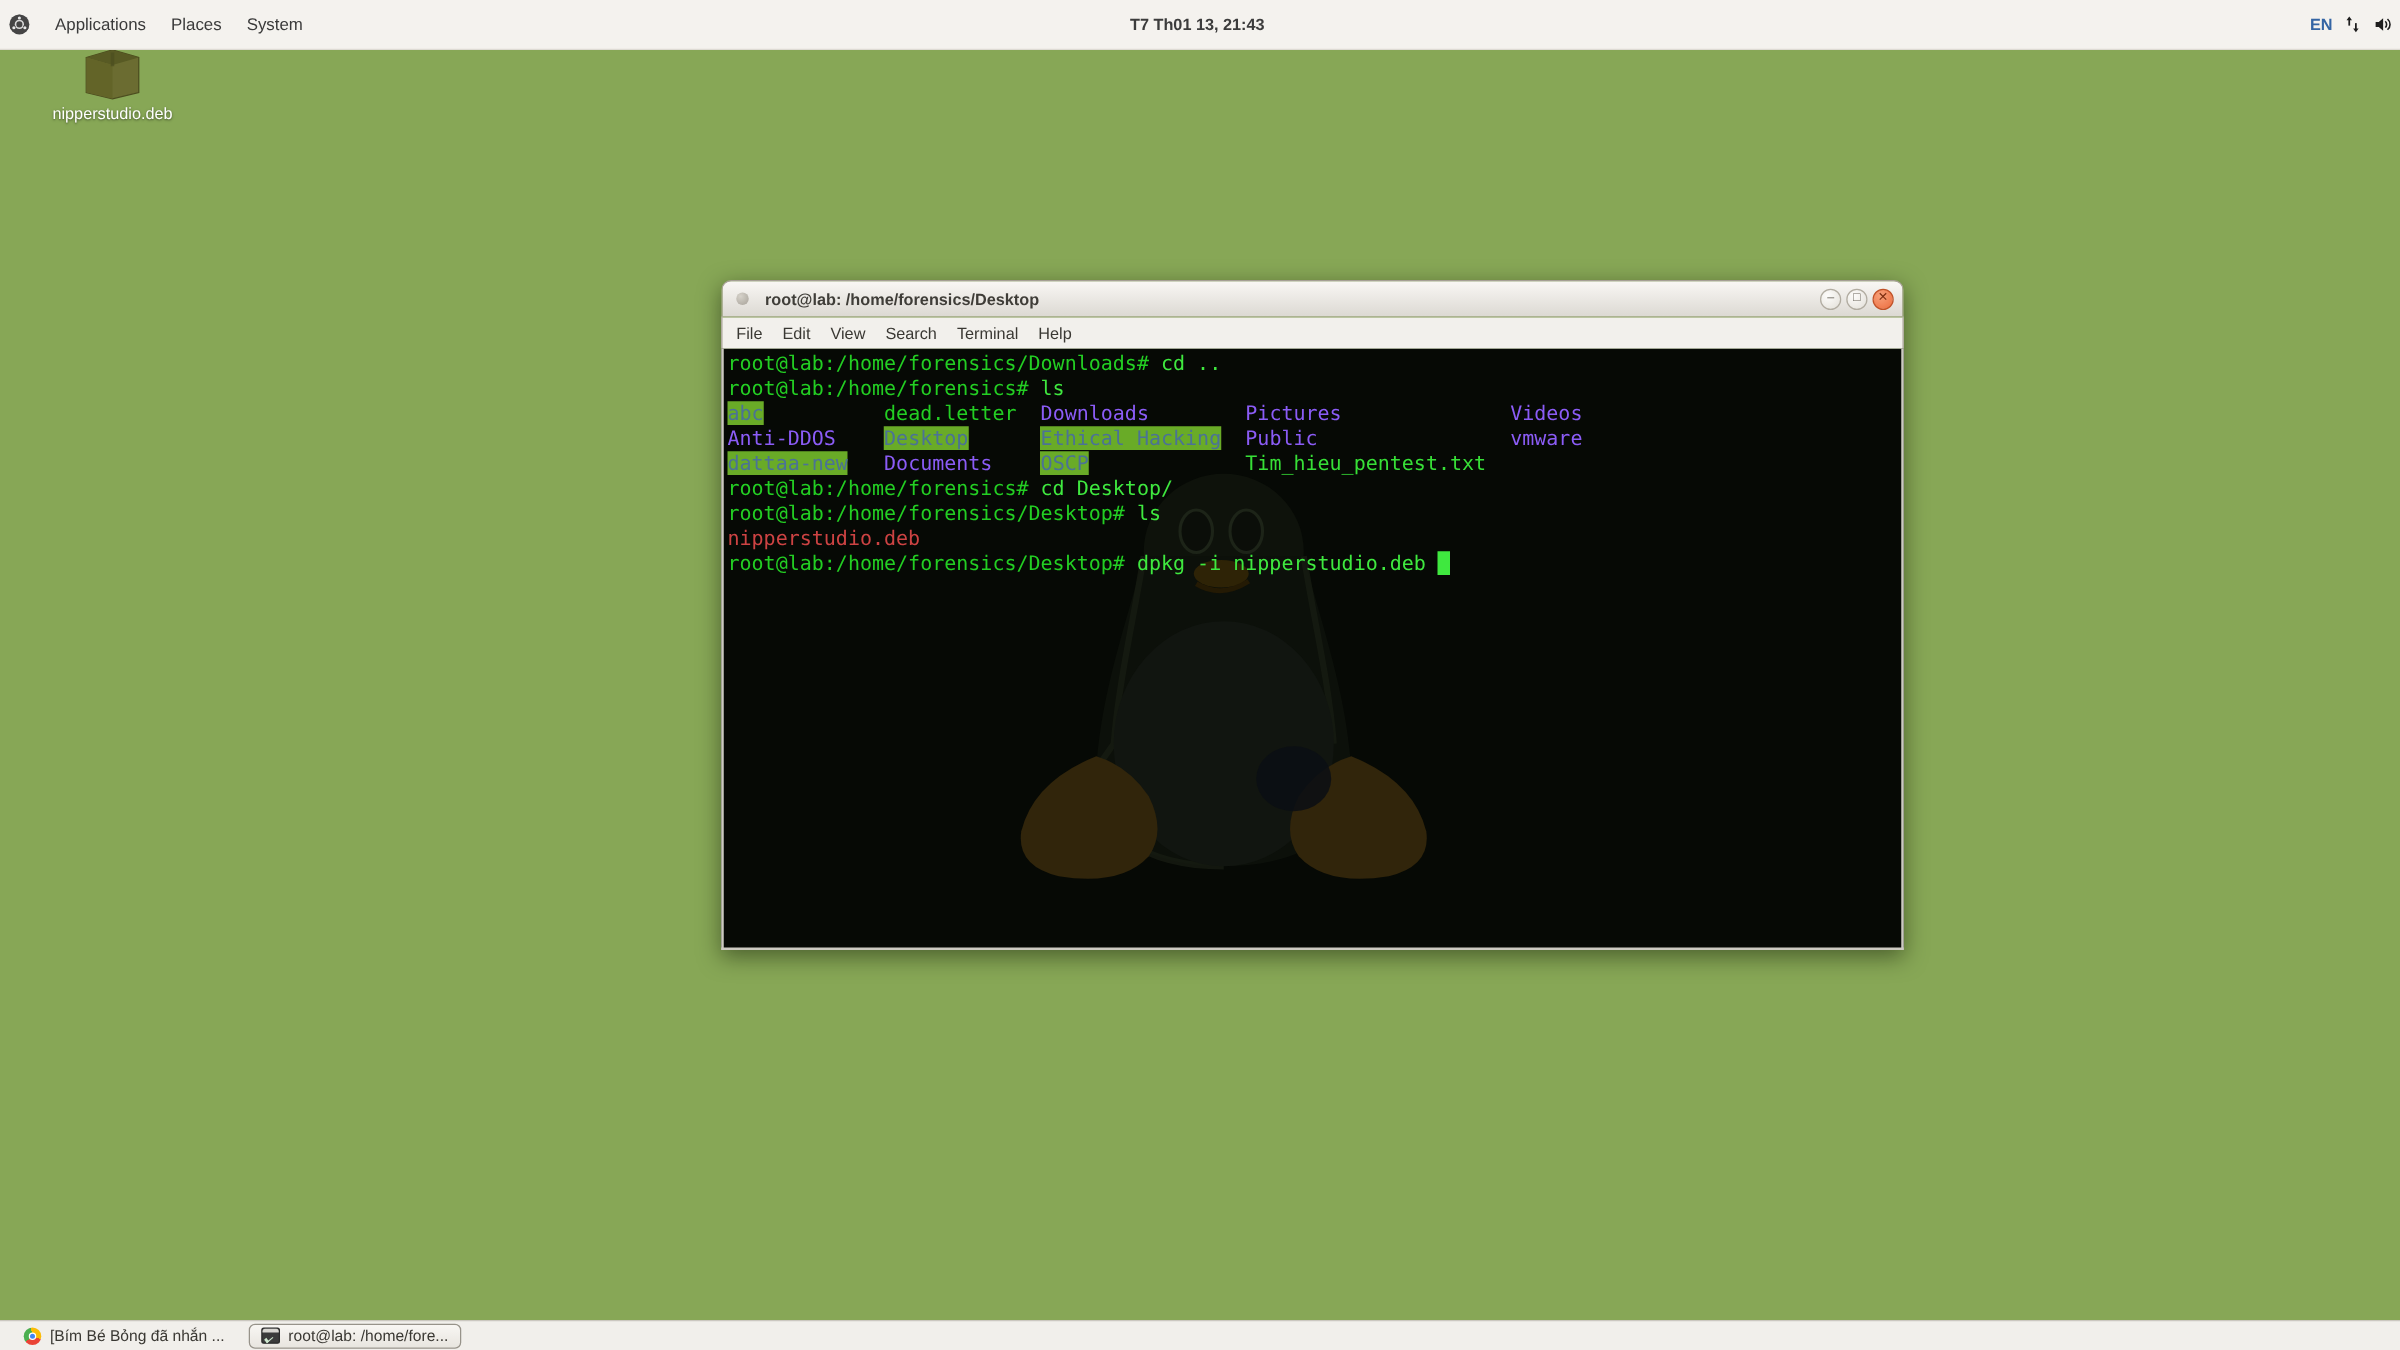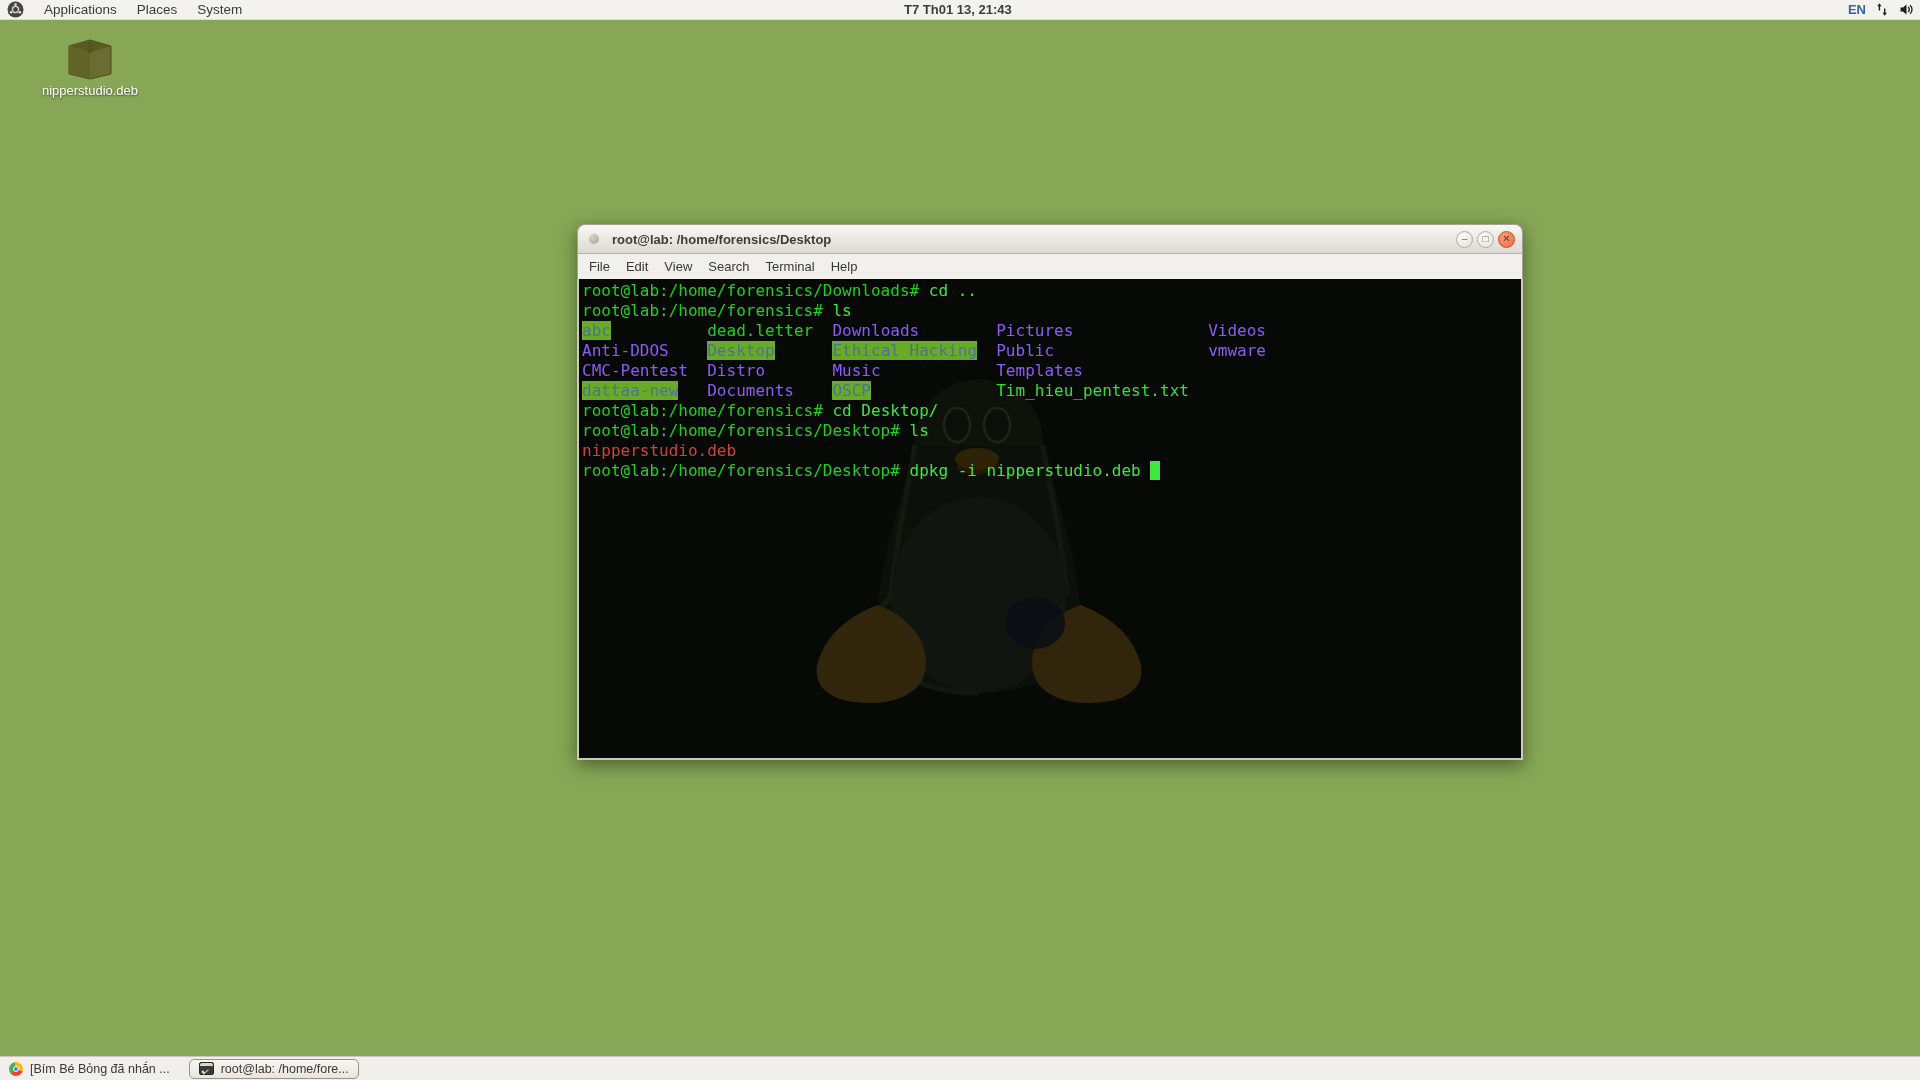--- a/index.html
+++ b/index.html
@@ -1,21 +1,21 @@
 <!DOCTYPE html>
 <html><head>
 <meta charset="utf-8">
 <style>
   * { margin:0; padding:0; box-sizing:border-box; }
   html,body { width:1920px; height:1080px; overflow:hidden; }
   body { font-family:"Liberation Sans", sans-serif; background:#87a756; position:relative; }
 
   
   .top-panel {
-    position:absolute; top:0; left:0; width:1920px; height:20px;
+    position:absolute; top:0; left:0; width:1920px; height:40px;
     background:#f4f2ee; display:flex; align-items:center;
     border-bottom:1px solid #dedbd4; z-index:50;
   }
   .panel-logo { width:17px; height:17px; margin-left:7px; }
   .panel-menus { display:flex; align-items:center; margin-left:10px; gap:0; }
   .pmenu { font-size:13.5px; color:#3a3a3a; padding:3px 10px; cursor:default; }
   .panel-clock {
     position:absolute; left:50%; transform:translateX(-52%);
     font-size:13px; font-weight:600; color:#3c3c3c;
   }
@@ -86,21 +86,21 @@
   .seg-dir { color:#8b5cf6; }
   .seg-dirw{ color:#4b7296; background:#69ab27; }
   .seg-exec{ color:#37df37; }
   .seg-red { color:#cd4343; }
   .seg-cur { background:#3fe83f; color:transparent; }
 
   
   .taskbar {
     position:absolute; bottom:0; left:0; width:1920px; height:24px;
     background:#f1efeb; border-top:1px solid #cbc7c0;
-    display:flex; align-items:center; gap:10px; z-index:50;
+    display:flex; align-items:center; padding-left:10px; gap:10px; z-index:50;
   }
   .task {
     display:flex; align-items:center; gap:7px; height:20px;
     padding:0 9px; border-radius:5px; cursor:default;
   }
   .task.active {
     border:1px solid #97938a;
     background:linear-gradient(#f8f6f3, #e8e5df);
   }
   .task-label { font-size:12.5px; color:#3a3833; white-space:nowrap; }
@@ -205,21 +205,20 @@
       <path d="M150 92 Q 170 104 192 90" fill="none" stroke="#241a04" stroke-width="4"></path>
       <path d="M70 230 Q 20 250 10 290 Q 6 318 40 326 Q 90 334 112 310 Q 126 290 112 262 Q 96 238 70 230 Z" fill="#31250b"></path>
       <path d="M274 230 Q 324 250 334 290 Q 338 318 304 326 Q 254 334 232 310 Q 218 290 232 262 Q 248 238 274 230 Z" fill="#31250b"></path>
       <ellipse cx="228" cy="248" rx="30" ry="26" fill="#0a0e14" opacity="0.85"></ellipse>
     </svg>
     <div class="tlines" id="term-lines">
         <div class="tline"><span class="seg-p">root@lab:/home/forensics/Downloads#</span><span class="seg-cmd"> cd ..</span></div>
         <div class="tline"><span class="seg-p">root@lab:/home/forensics#</span><span class="seg-cmd"> ls</span></div>
         <div class="tline"><span class="seg-dirw">abc</span><span class="seg-p">          </span><span class="seg-p">dead.letter</span><span class="seg-p">  </span><span class="seg-dir">Downloads</span><span class="seg-p">        </span><span class="seg-dir">Pictures</span><span class="seg-p">              </span><span class="seg-dir">Videos</span></div>
         <div class="tline"><span class="seg-dir">Anti-DDOS</span><span class="seg-p">    </span><span class="seg-dirw">Desktop</span><span class="seg-p">      </span><span class="seg-dirw">Ethical Hacking</span><span class="seg-p">  </span><span class="seg-dir">Public</span><span class="seg-p">                </span><span class="seg-dir">vmware</span></div>
-        <div class="tline"><span class="seg-dir">CMC-Pentest</span><span class="seg-p">  </span><span class="seg-dir">Distro</span><span class="seg-p">       </span><span class="seg-dir">Music</span><span class="seg-p">            </span><span class="seg-dir">Templates</span></div>
         <div class="tline"><span class="seg-dirw">dattaa-new</span><span class="seg-p">   </span><span class="seg-dir">Documents</span><span class="seg-p">    </span><span class="seg-dirw">OSCP</span><span class="seg-p">             </span><span class="seg-exec">Tim_hieu_pentest.txt</span></div>
         <div class="tline"><span class="seg-p">root@lab:/home/forensics#</span><span class="seg-cmd"> cd Desktop/</span></div>
         <div class="tline"><span class="seg-p">root@lab:/home/forensics/Desktop#</span><span class="seg-cmd"> ls</span></div>
         <div class="tline"><span class="seg-red">nipperstudio.deb</span></div>
         <div class="tline"><span class="seg-p">root@lab:/home/forensics/Desktop#</span><span class="seg-cmd"> dpkg -i nipperstudio.deb </span><span class="seg-cur"> </span></div>
       </div>
   </div>
 </div>
 
 <div class="taskbar" id="taskbar">

